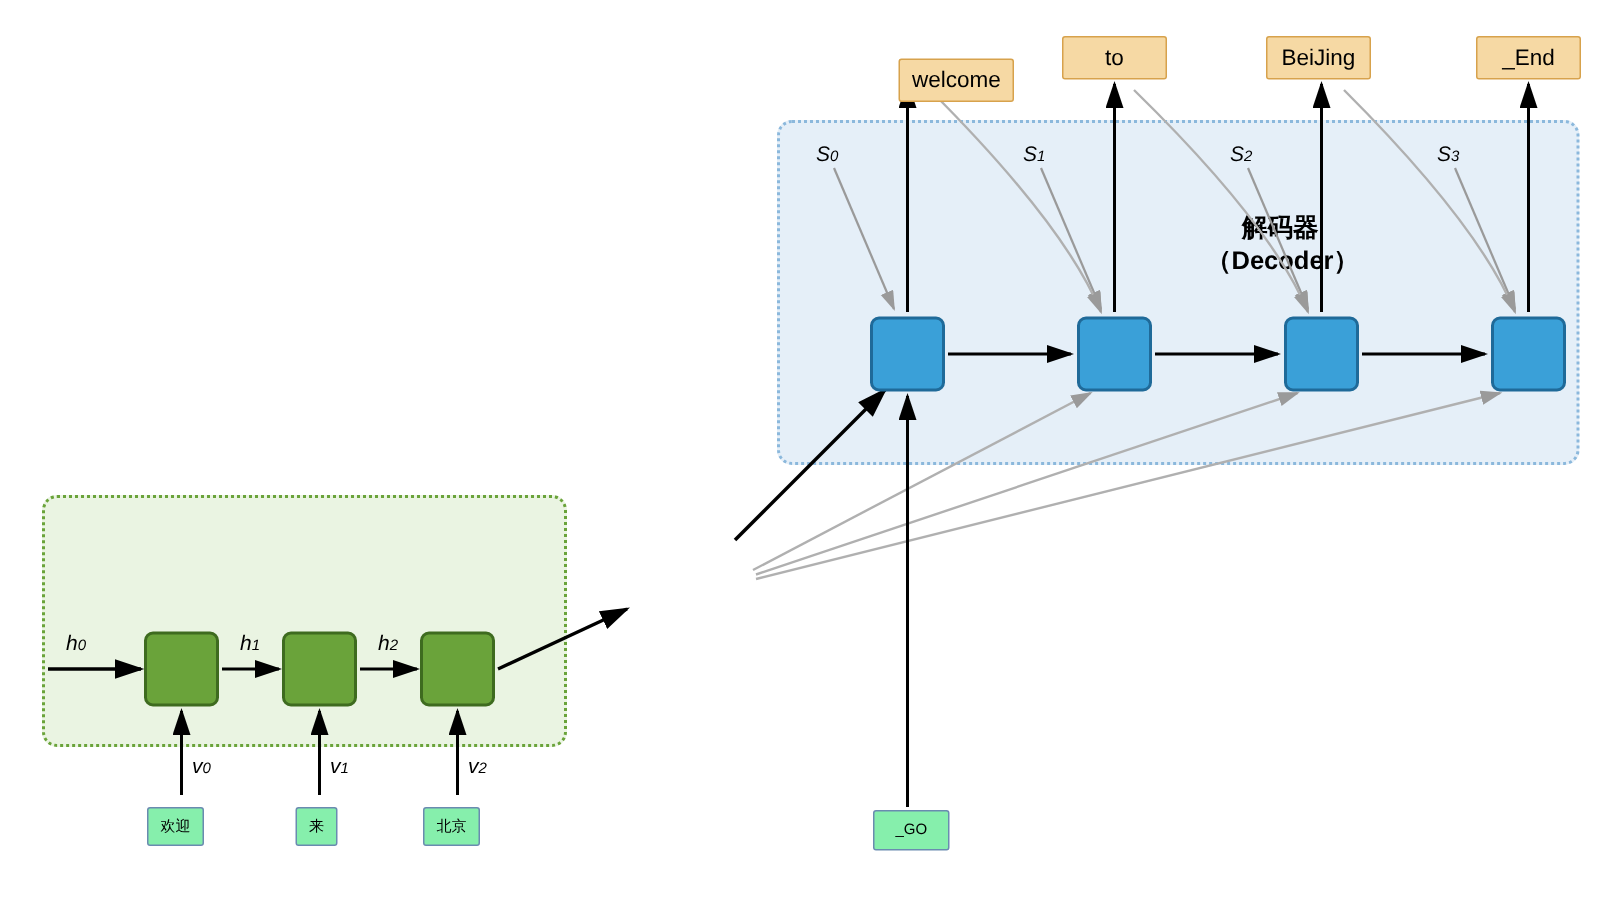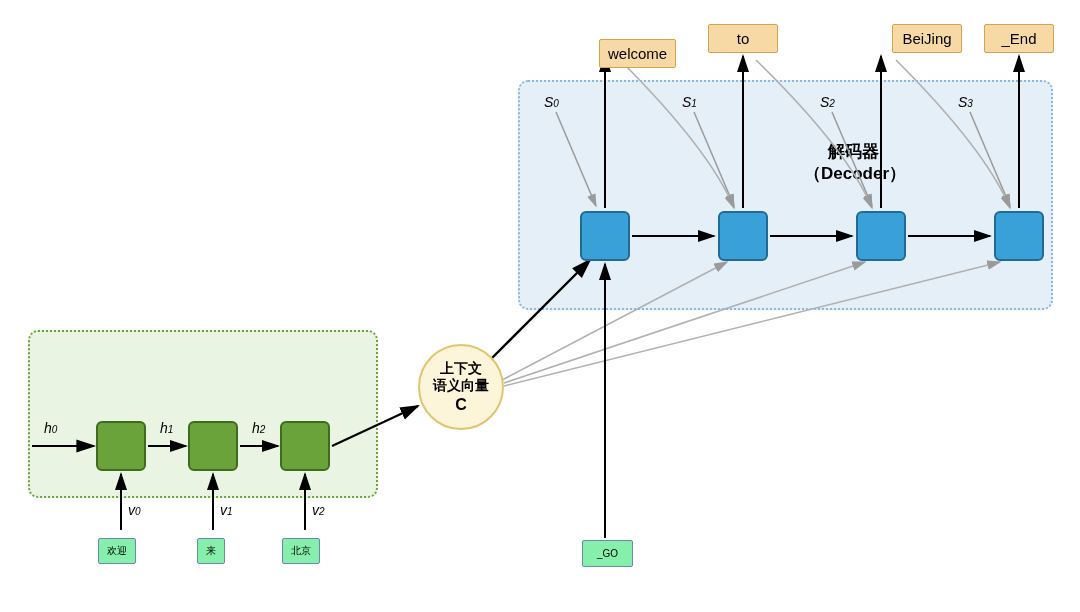--- a/index.html
+++ b/index.html
@@ -84,36 +84,31 @@
   <div class="hlabel" style="left:252px; top:420px;"><span>h</span><span class="sub">2</span></div>
 
   <div class="hlabel" style="left:128px; top:502px;"><span>v</span><span class="sub">0</span></div>
   <div class="hlabel" style="left:220px; top:502px;"><span>v</span><span class="sub">1</span></div>
   <div class="hlabel" style="left:312px; top:502px;"><span>v</span><span class="sub">2</span></div>
 
   <div class="box token" style="left:98px; top:538px;">欢迎</div>
   <div class="box token" style="left:197px; top:538px;">来</div>
   <div class="box token" style="left:282px; top:538px;">北京</div>
 
-  <div class="box context" style="left:418px; top:344px;">
-    <span>上下文</span>
-    <span>语义向量</span>
-    <span style="font-size:16px;">C</span>
-  </div>
 
   <div class="box dec-cell" style="left:580px; top:211px;"></div>
   <div class="box dec-cell" style="left:718px; top:211px;"></div>
   <div class="box dec-cell" style="left:856px; top:211px;"></div>
   <div class="box dec-cell" style="left:994px; top:211px;"></div>
 
   <div class="hlabel" style="left:544px; top:94px;"><span>S</span><span class="sub">0</span></div>
   <div class="hlabel" style="left:682px; top:94px;font-style:italic;"><span>S</span><span class="sub">1</span></div>
   <div class="hlabel" style="left:820px; top:94px;"><span>S</span><span class="sub">2</span></div>
   <div class="hlabel" style="left:958px; top:94px;"><span>S</span><span class="sub">3</span></div>
 
   <div class="box out-token" style="left:599px; top:24px;margin-top:15px;">welcome</div>
   <div class="box out-token" style="left:708px; top:24px;">to</div>
-  <div class="box out-token" style="left:844px; top:24px;margin-left:48px;">BeiJing</div>
+  <div class="box out-token" style="left:844px; top:24px;">BeiJing</div>
   <div class="box out-token" style="left:984px; top:24px;">_End</div>
 
   <div class="box token" style="left:582px; top:540px; padding:7px 14px;">_GO</div>
 
 </div>
 
 </body></html>

